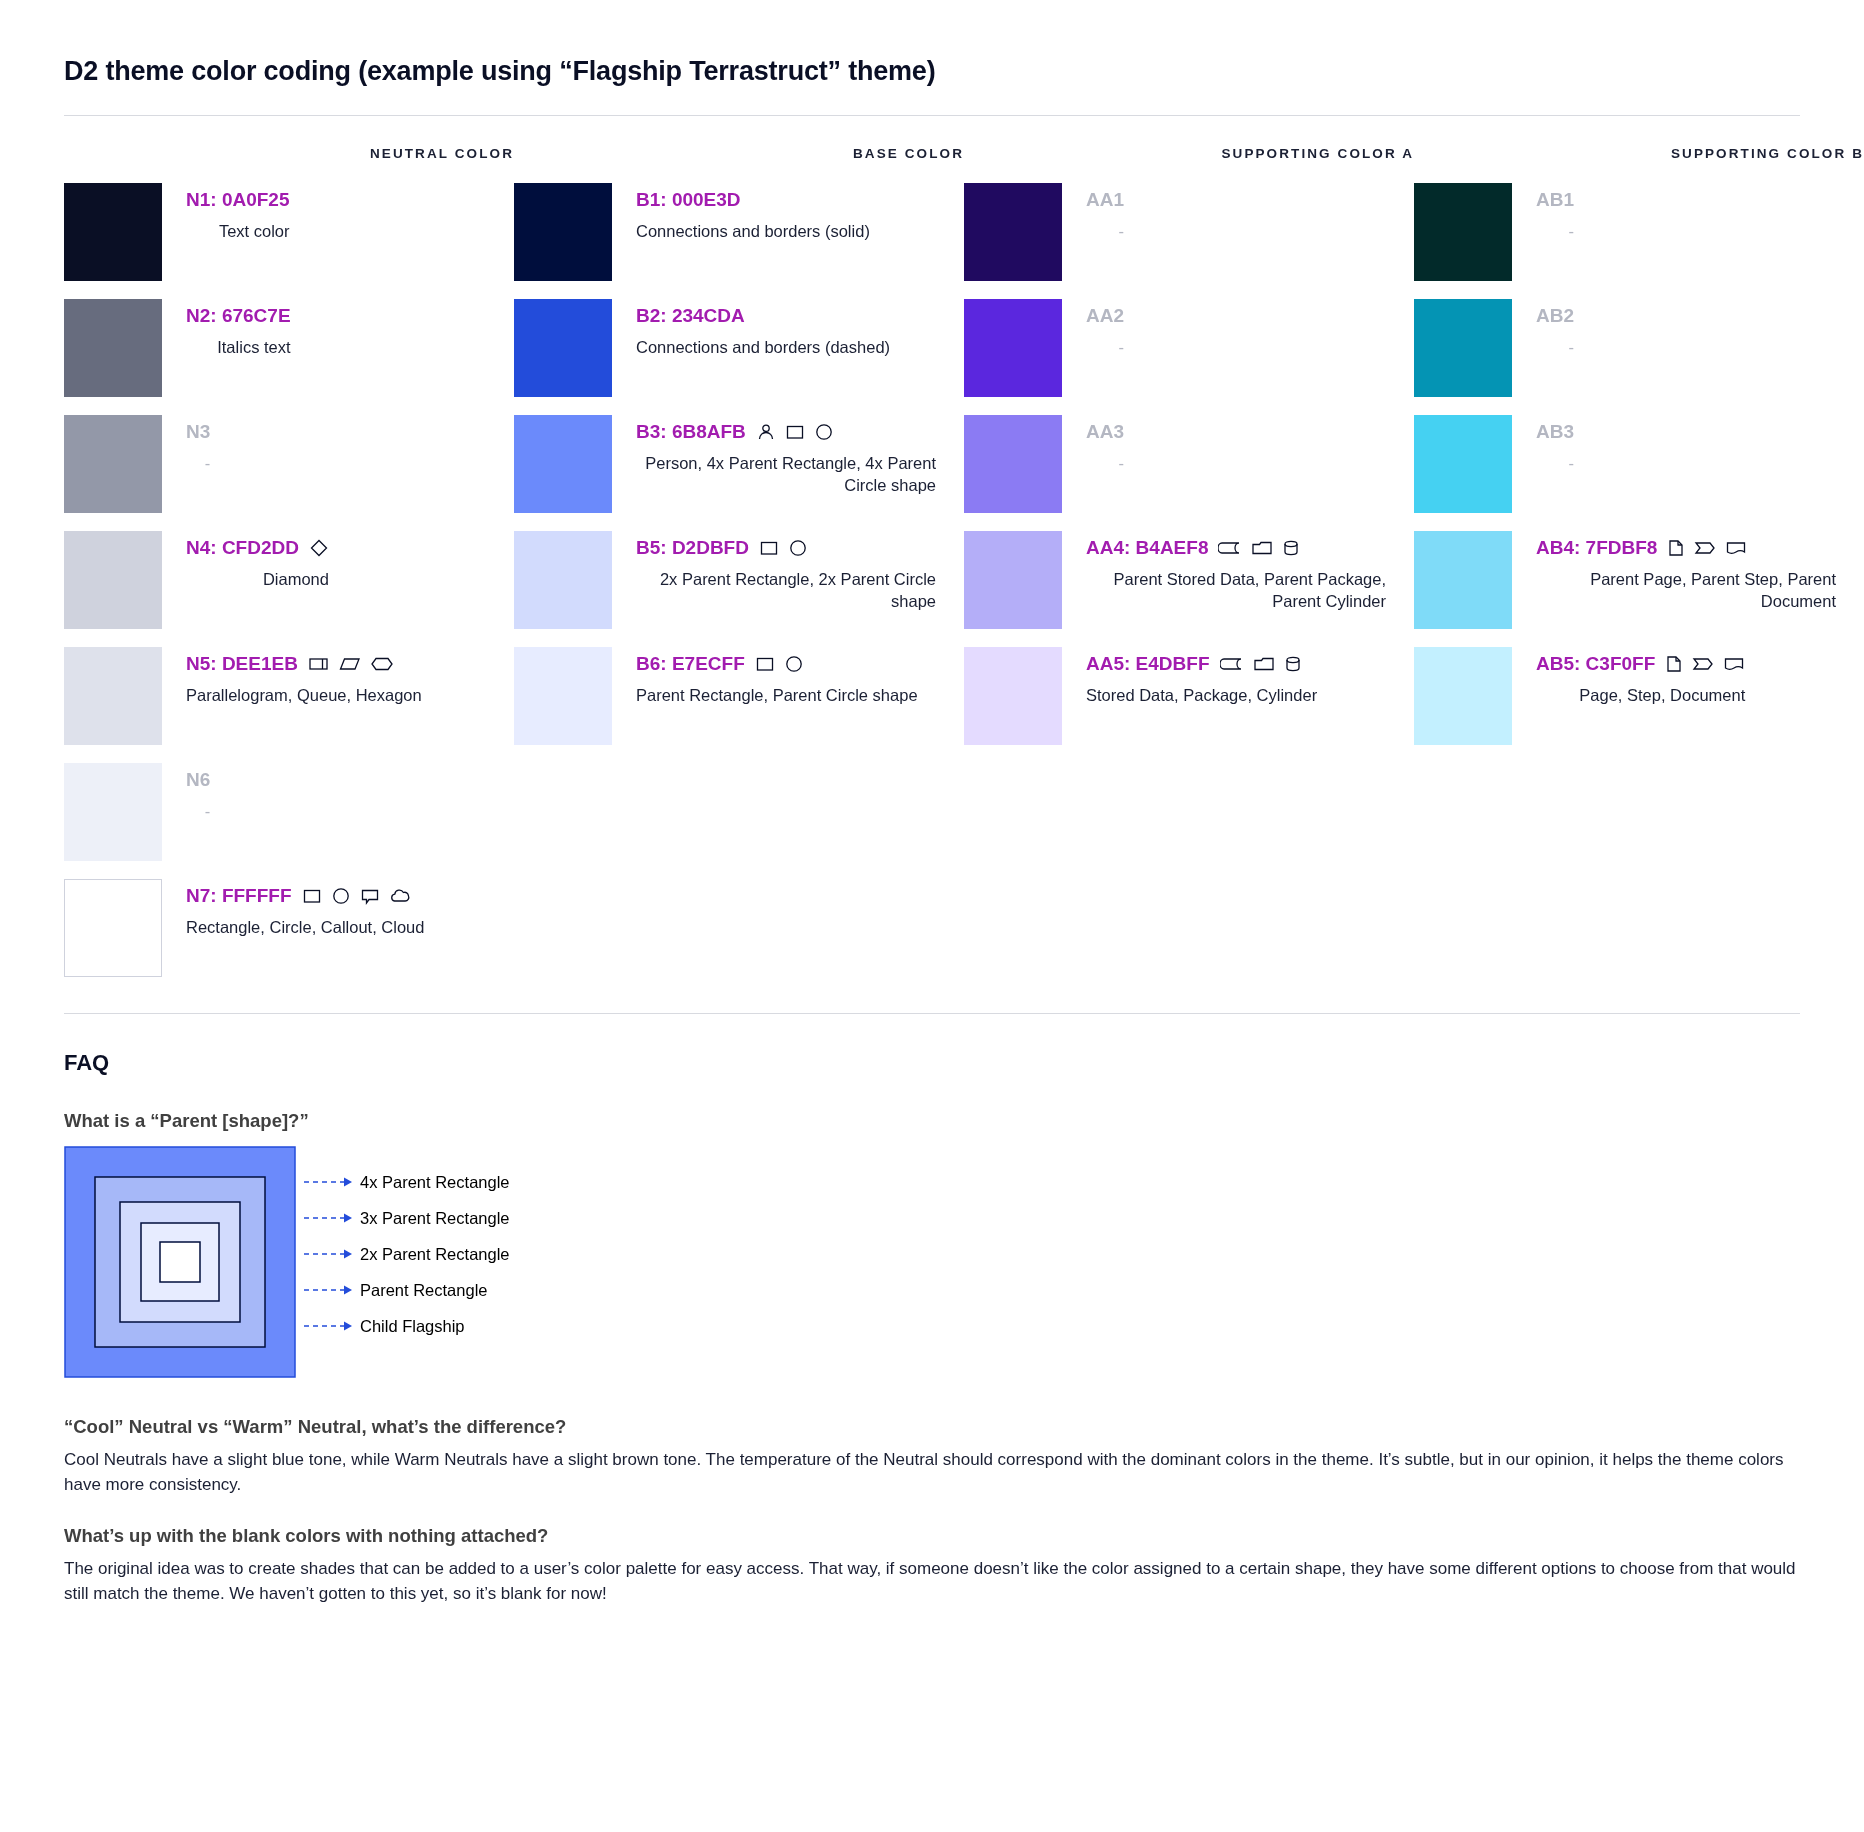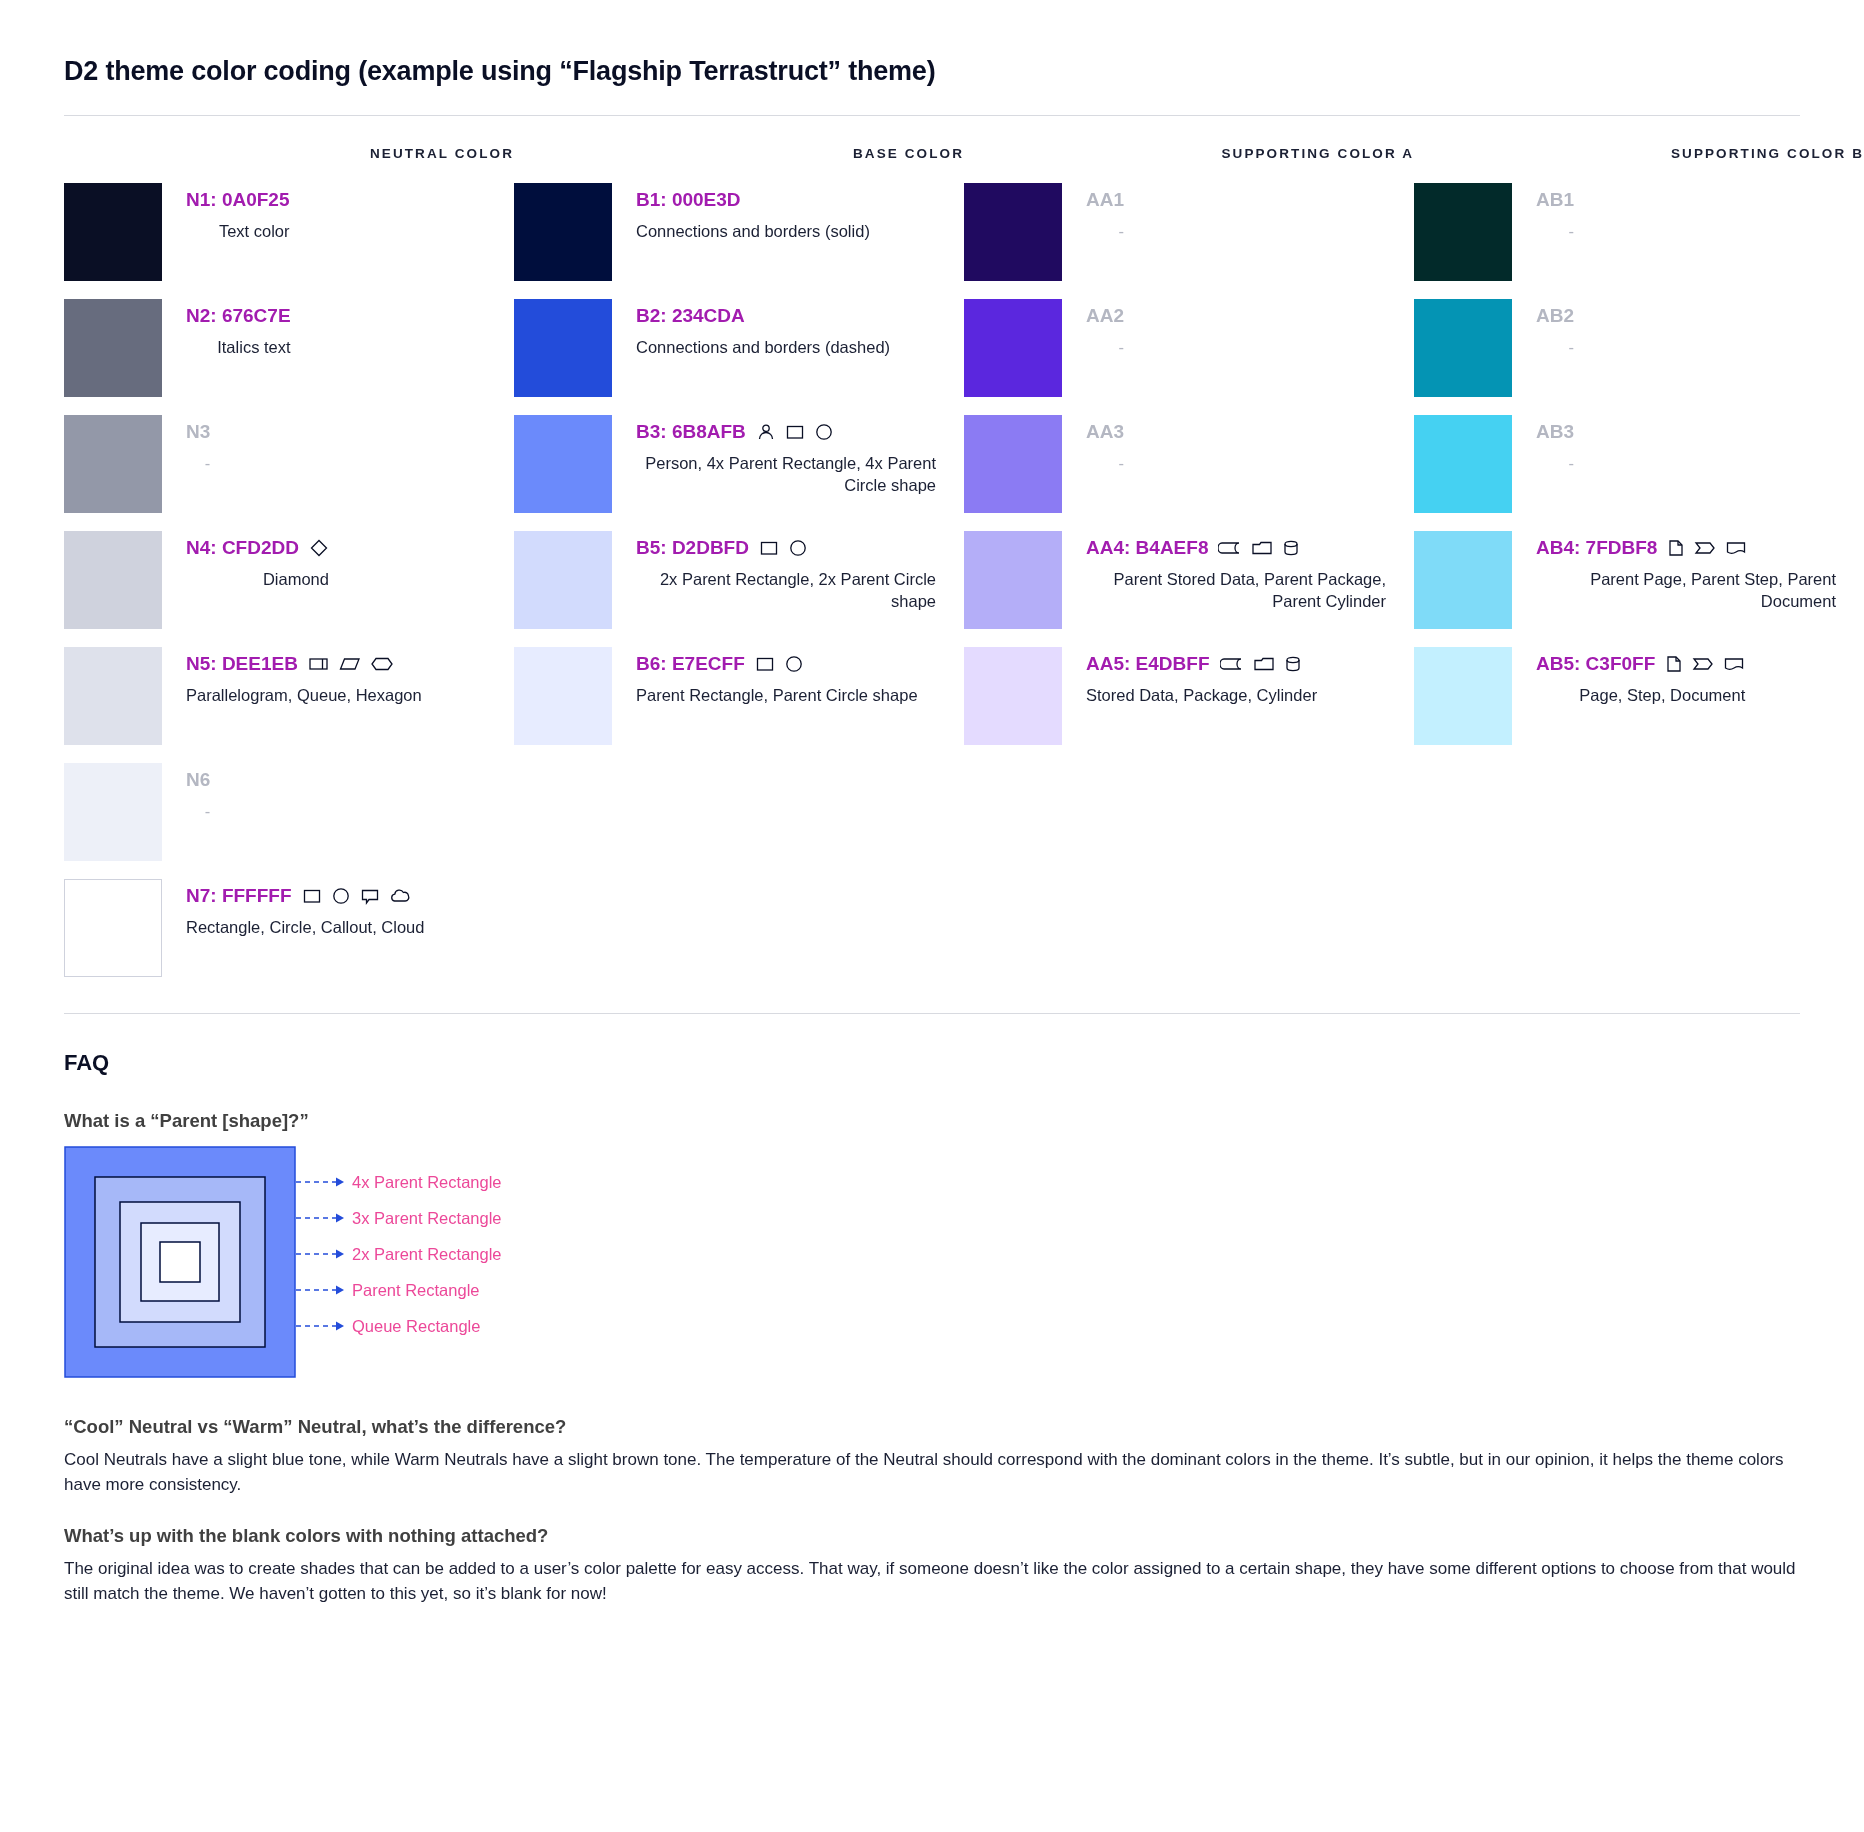--- a/index.html
+++ b/index.html
@@ -105,24 +105,24 @@
   }
   .nest-wrap {
     display: flex;
     align-items: flex-start;
     margin: 14px 0 38px 0;
     position: relative;
   }
   .nest-diagram { position: relative; width: 232px; height: 232px; }
   .nest-labels {
     position: relative;
-    margin-left: 0;
+    margin-left: 8px;
     padding-top: 18px;
     font-size: 16.5px;
-    color: #ec4899;
+    color: #000000;
   }
   .nest-label-row {
     display: flex;
     align-items: center;
     height: 36px;
   }
   .nest-label-row .arrow { width: 52px; height: 12px; }
   .nest-label-row span { margin-left: 4px; }
   .rule.bottom { margin-top: 18px; }
 </style>
@@ -552,21 +552,21 @@
               <line x1="0" y1="6" x2="40" y2="6" stroke="#234CDA" stroke-width="1.6" stroke-dasharray="5 4"></line>
               <path d="M40 1.5 L48 6 L40 10.5 Z" fill="#234CDA"></path>
             </svg>
           <span>Parent Rectangle</span>
         </div>
         <div class="nest-label-row">
           <svg class="arrow" viewBox="0 0 52 12">
               <line x1="0" y1="6" x2="40" y2="6" stroke="#234CDA" stroke-width="1.6" stroke-dasharray="5 4"></line>
               <path d="M40 1.5 L48 6 L40 10.5 Z" fill="#234CDA"></path>
             </svg>
-          <span>Queue Rectangle</span>
+          <span>Child Flagship</span>
         </div>
       </div>
     </div>
 
     <div class="q">“Cool” Neutral vs “Warm” Neutral, what’s the difference?</div>
     <p class="a">Cool Neutrals have a slight blue tone, while Warm Neutrals have a slight brown tone. The temperature of the Neutral should correspond with the dominant colors in the theme. It’s subtle, but in our opinion, it helps the theme colors have more consistency.</p>
 
     <div class="q">What’s up with the blank colors with nothing attached?</div>
     <p class="a">The original idea was to create shades that can be added to a user’s color palette for easy access. That way, if someone doesn’t like the color assigned to a certain shape, they have some different options to choose from that would still match the theme. We haven’t gotten to this yet, so it’s blank for now!</p>
   </div>

